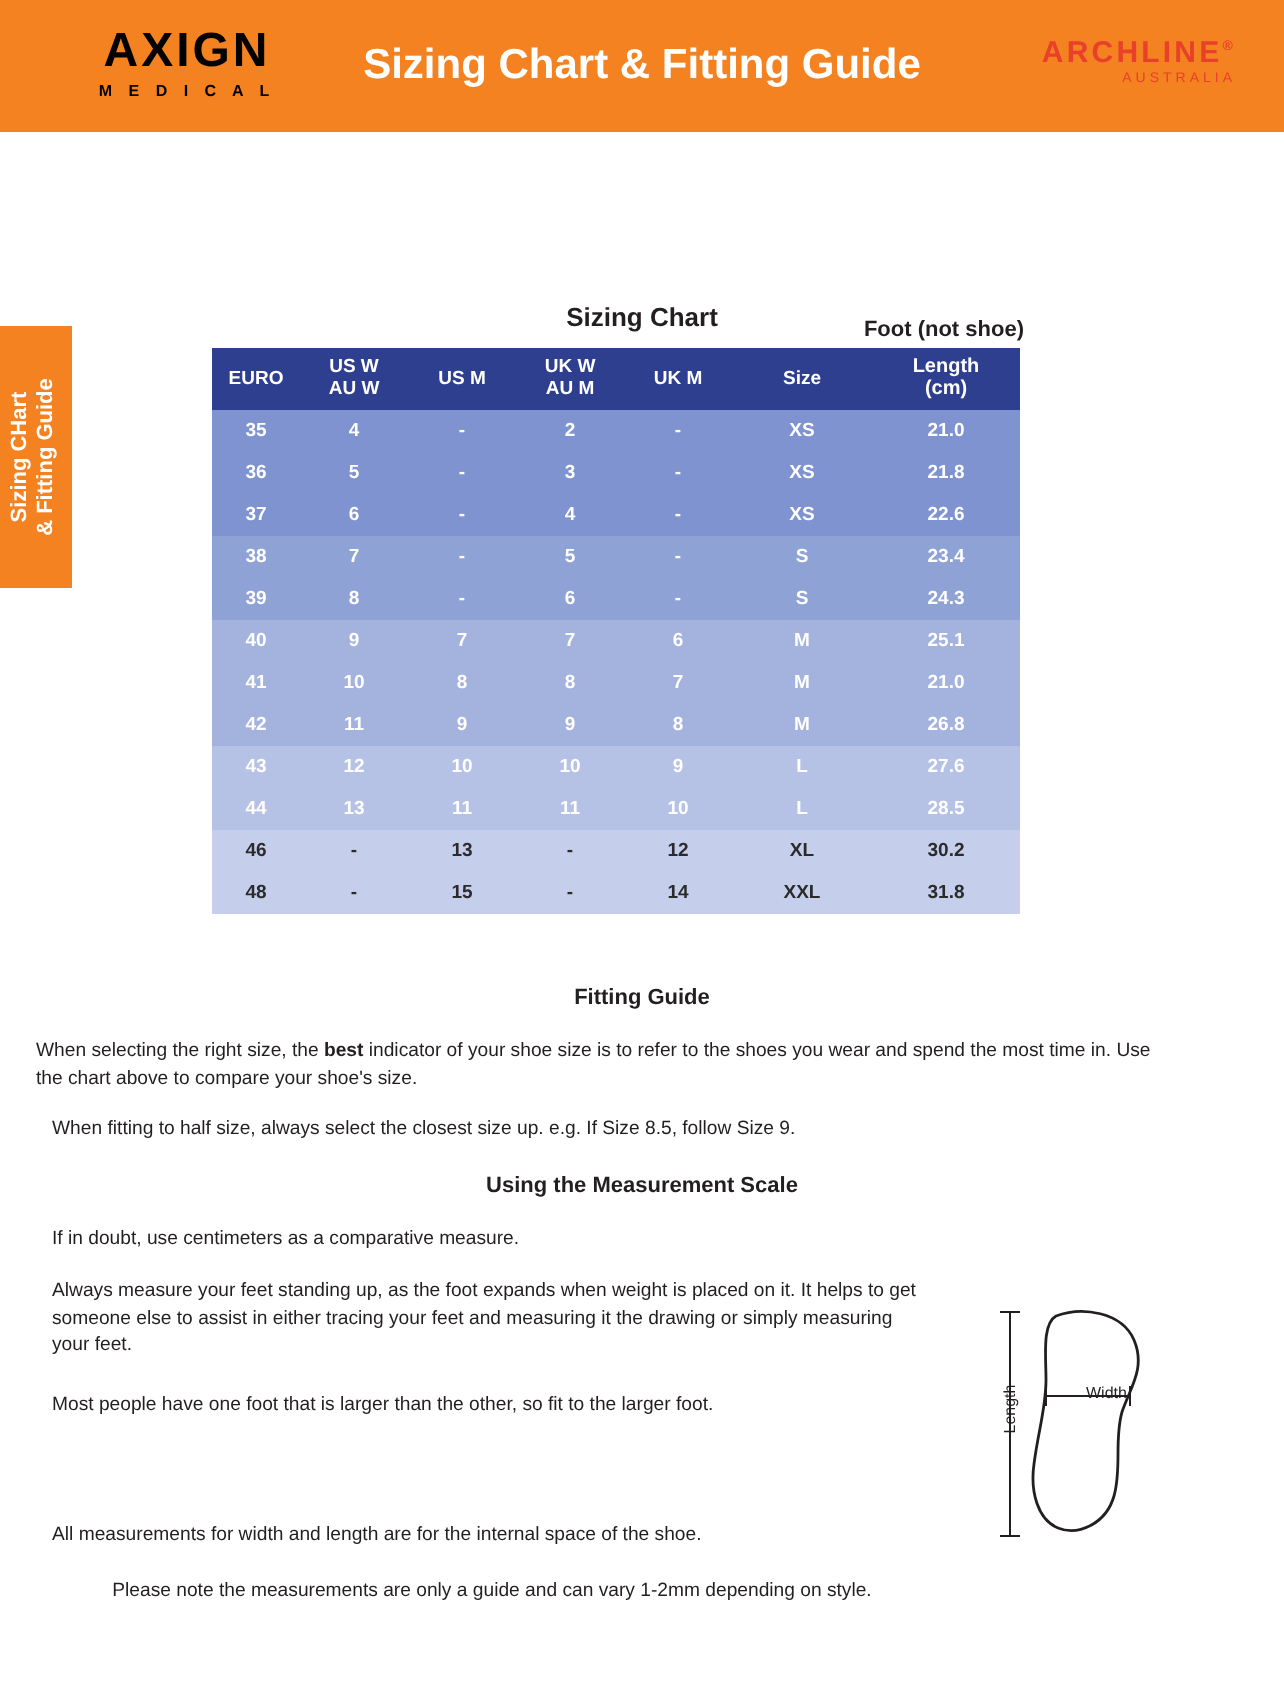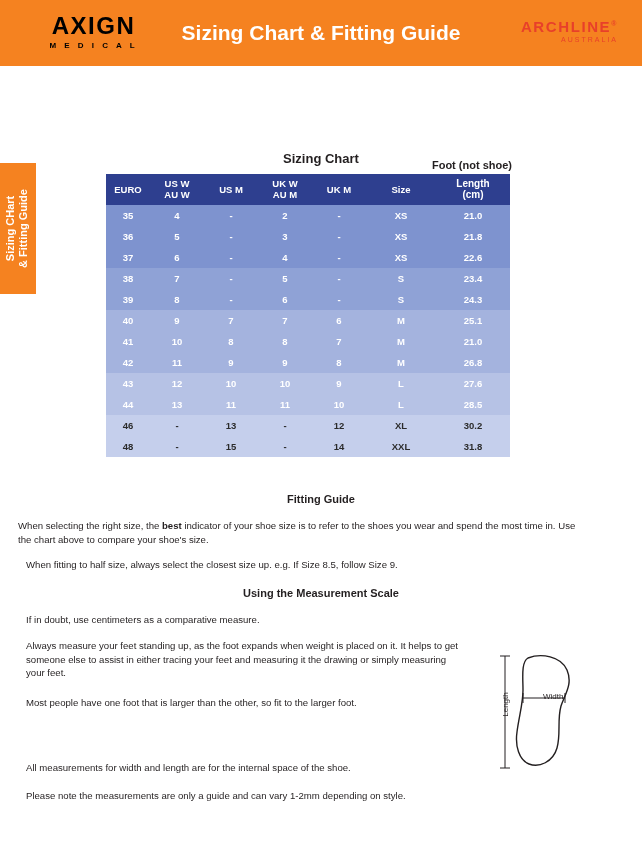--- a/index.html
+++ b/index.html
@@ -173,21 +173,21 @@
     font-size: 9.6px;
     line-height: 13.5px;
     color: #231f20;
   }
   #p1 { left: 18px; top: 519px; width: 570px; }
   #p2 { left: 26px; top: 558px; width: 570px; }
   #p3 { left: 26px; top: 613px; width: 500px; }
   #p4 { left: 26px; top: 639px; width: 440px; }
   #p5 { left: 26px; top: 696px; width: 440px; }
   #p6 { left: 26px; top: 761px; width: 440px; }
-  #p7 { left: 26px; top: 789px; width: 440px; }
+  #p7 { left: 26px; top: 789px; width: 440px; text-align: center; }
 
   
   .foot-diagram {
     position: absolute;
     left: 495px; top: 648px;
     width: 120px; height: 130px;
   }
   .foot-diagram .label-width {
     position: absolute;
     left: 48px; top: 44px;

